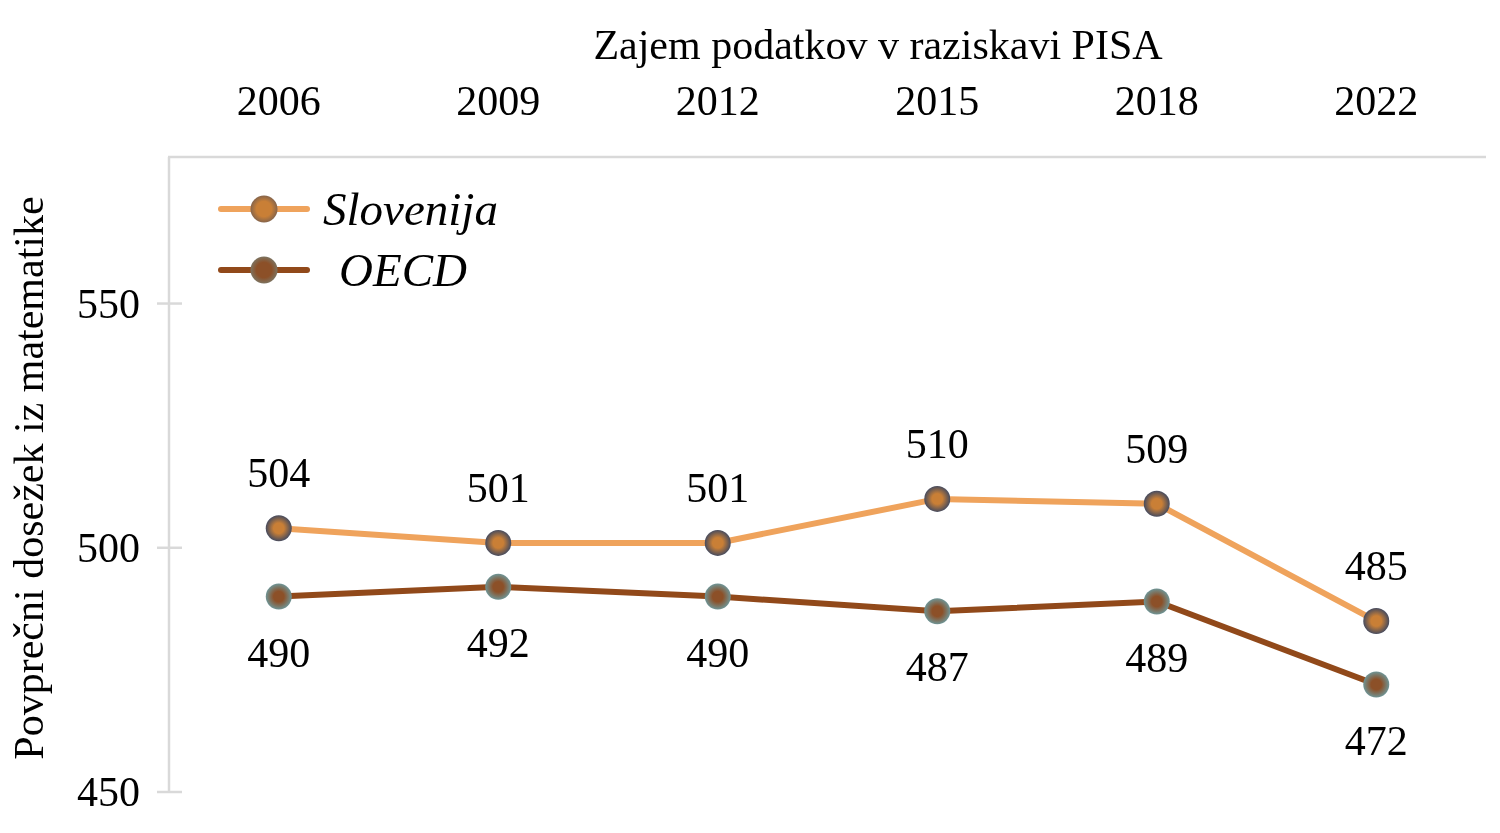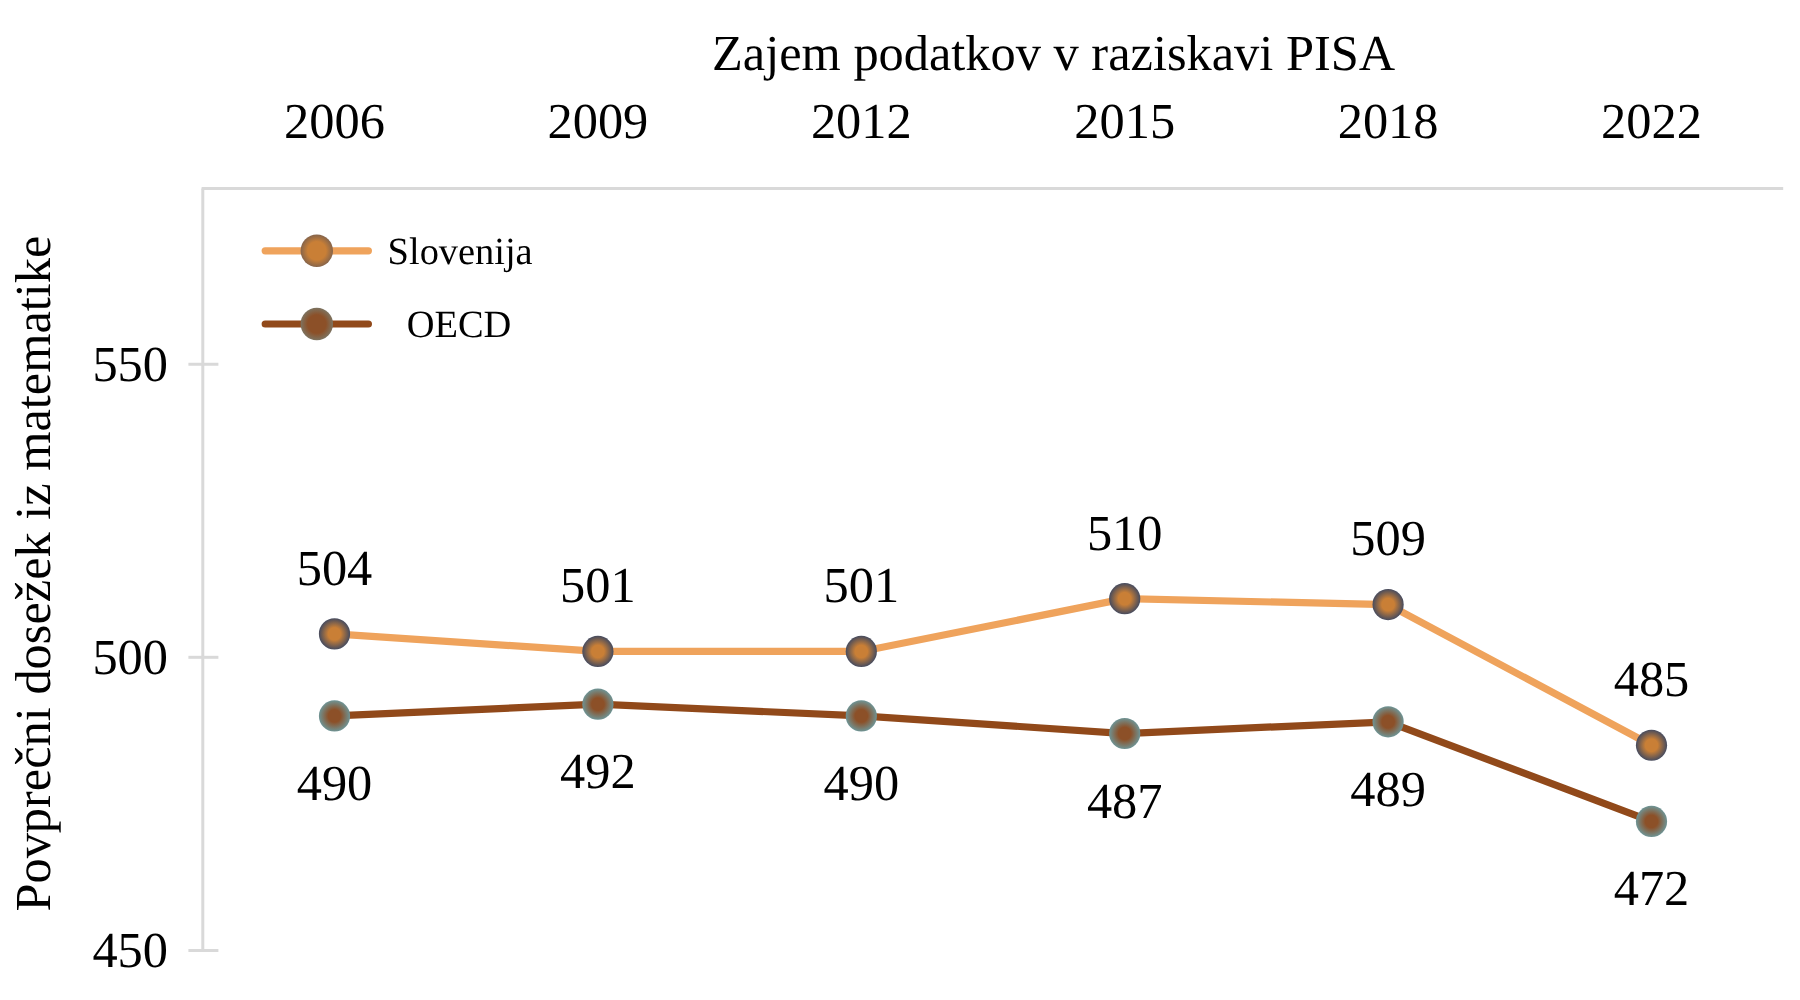--- a/index.html
+++ b/index.html
@@ -19,21 +19,21 @@
   svg{position:absolute;left:0;top:0;}
   .lbl{font-family:"Liberation Serif", serif;font-size:42px;fill:#000;}
   .legend{position:absolute;left:0;top:0;width:0;height:0;}
   .legend-item{position:absolute;display:flex;align-items:center;height:42px;}
   .legend-item.li-0{left:218px;top:188px;}
   .legend-item.li-1{left:218px;top:249px;gap:16px;}
   .sw{position:relative;width:92px;height:42px;flex:0 0 auto;}
   .sw-line{position:absolute;left:0;right:0;top:18px;height:6px;border-radius:3px;}
   .sw-dot{position:absolute;left:50%;top:50%;width:27px;height:27px;border-radius:50%;
     transform:translate(-50%,-50%);}
-  .legend-label{margin-left:13px;font-size:32px;line-height:42px;white-space:nowrap;}
+  .legend-label{margin-left:13px;font-size:47px;line-height:42px;white-space:nowrap;font-style:italic;}
 </style>
 </head>
 <body>
 
 <div class="stage">
 
   <div class="chart-title">Zajem podatkov v raziskavi PISA</div>
 
   <div class="y-axis-title">Povprečni dosežek iz matematike</div>
 

